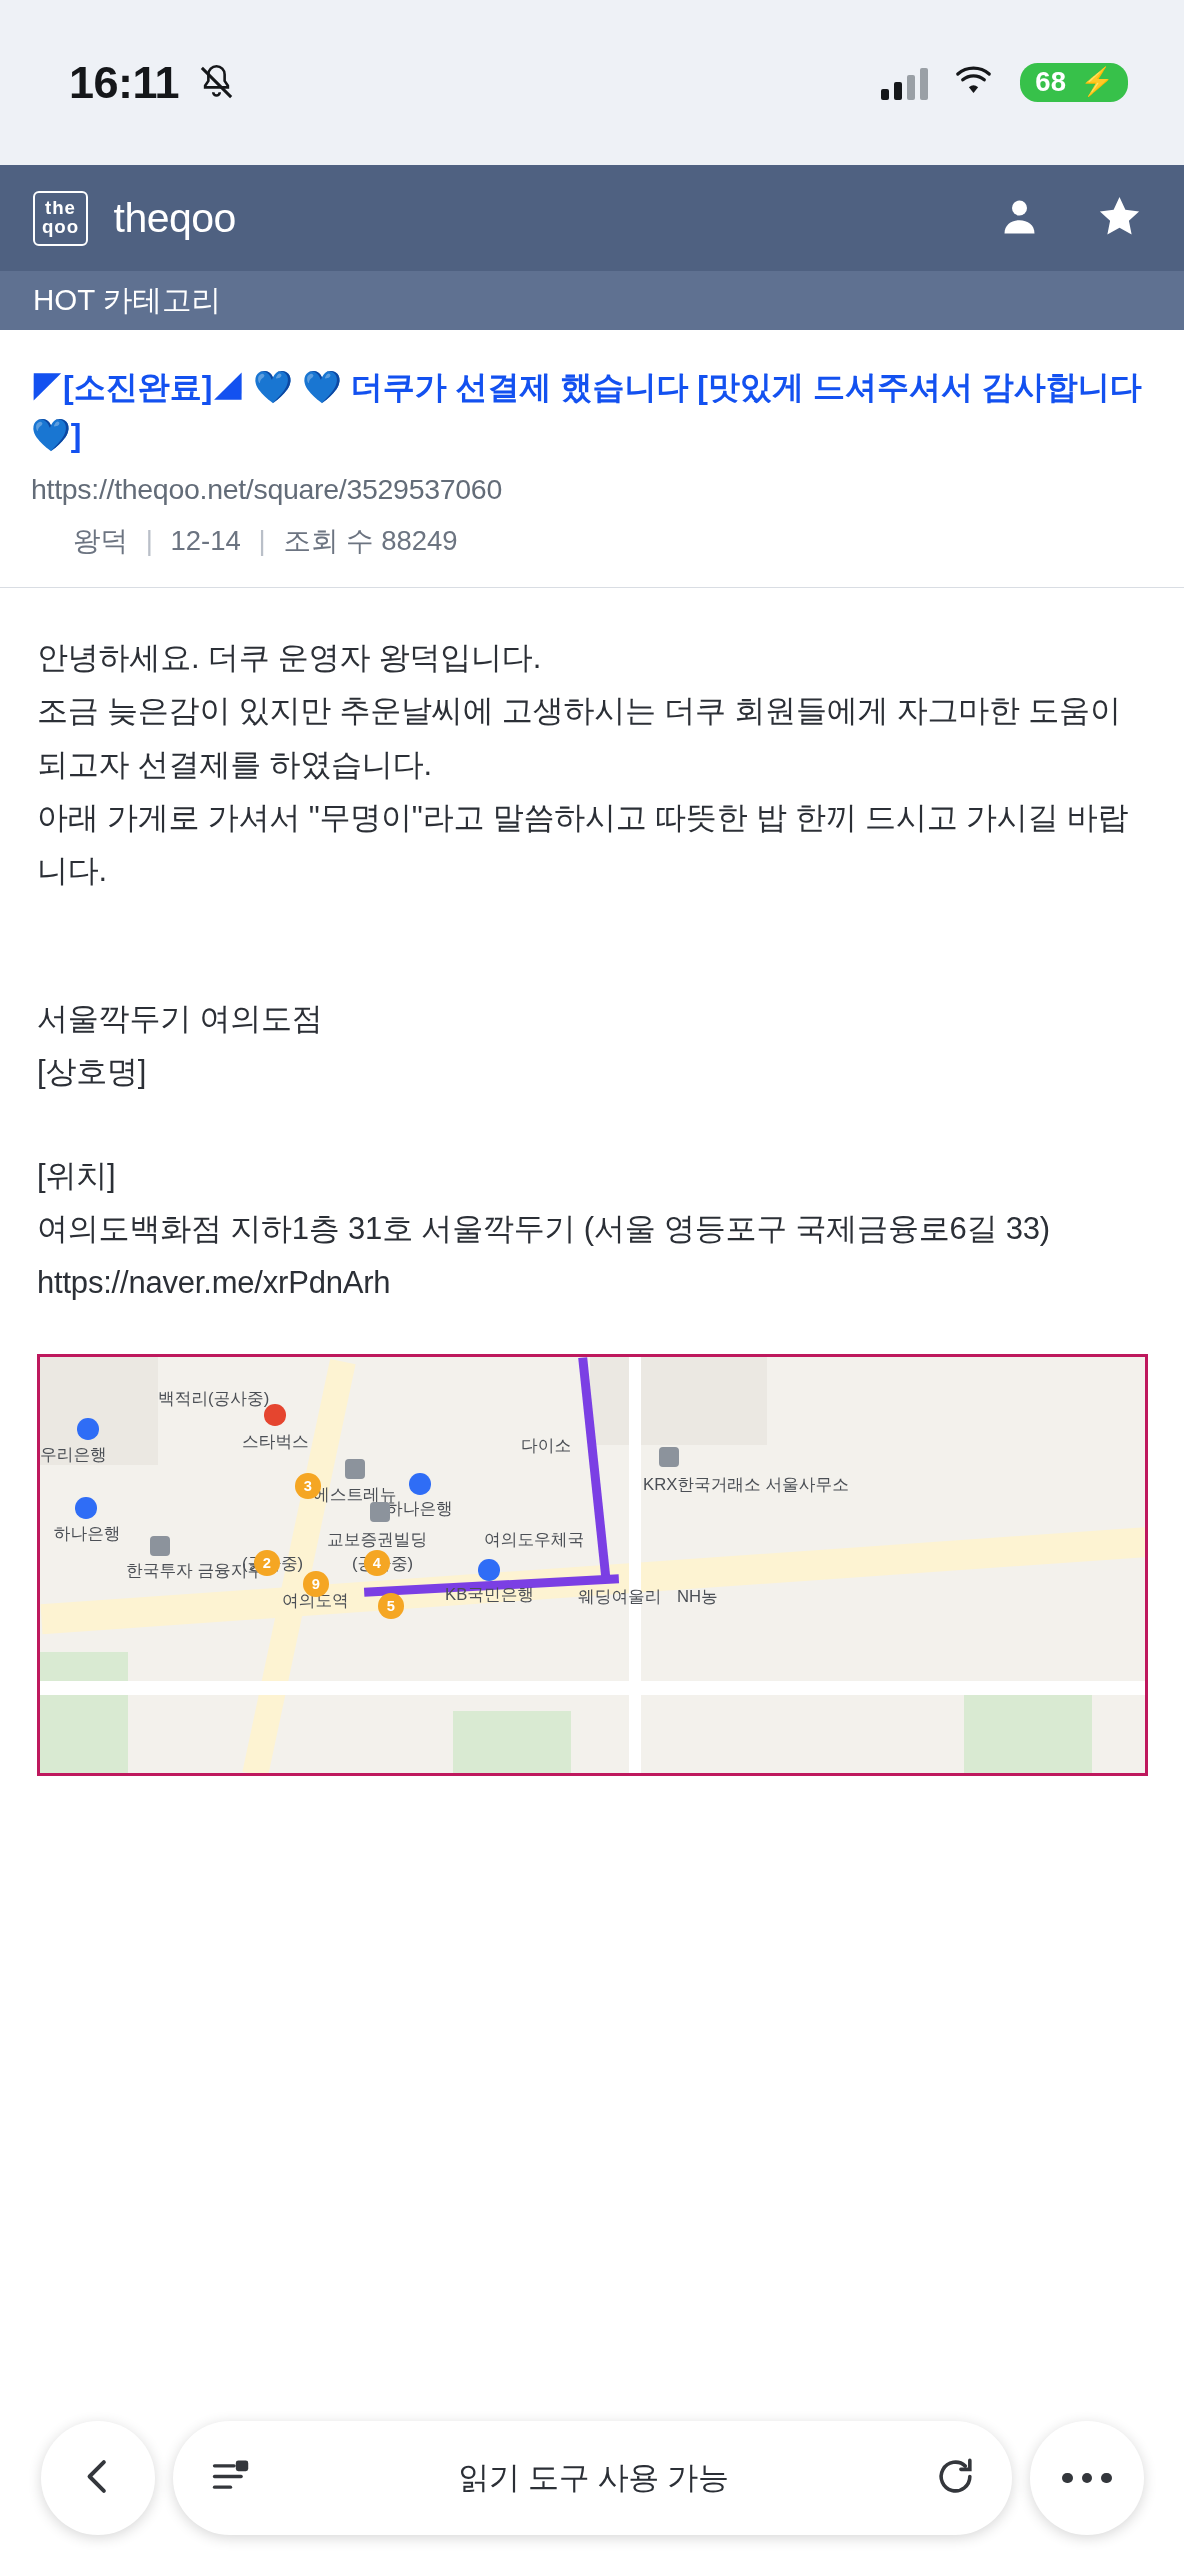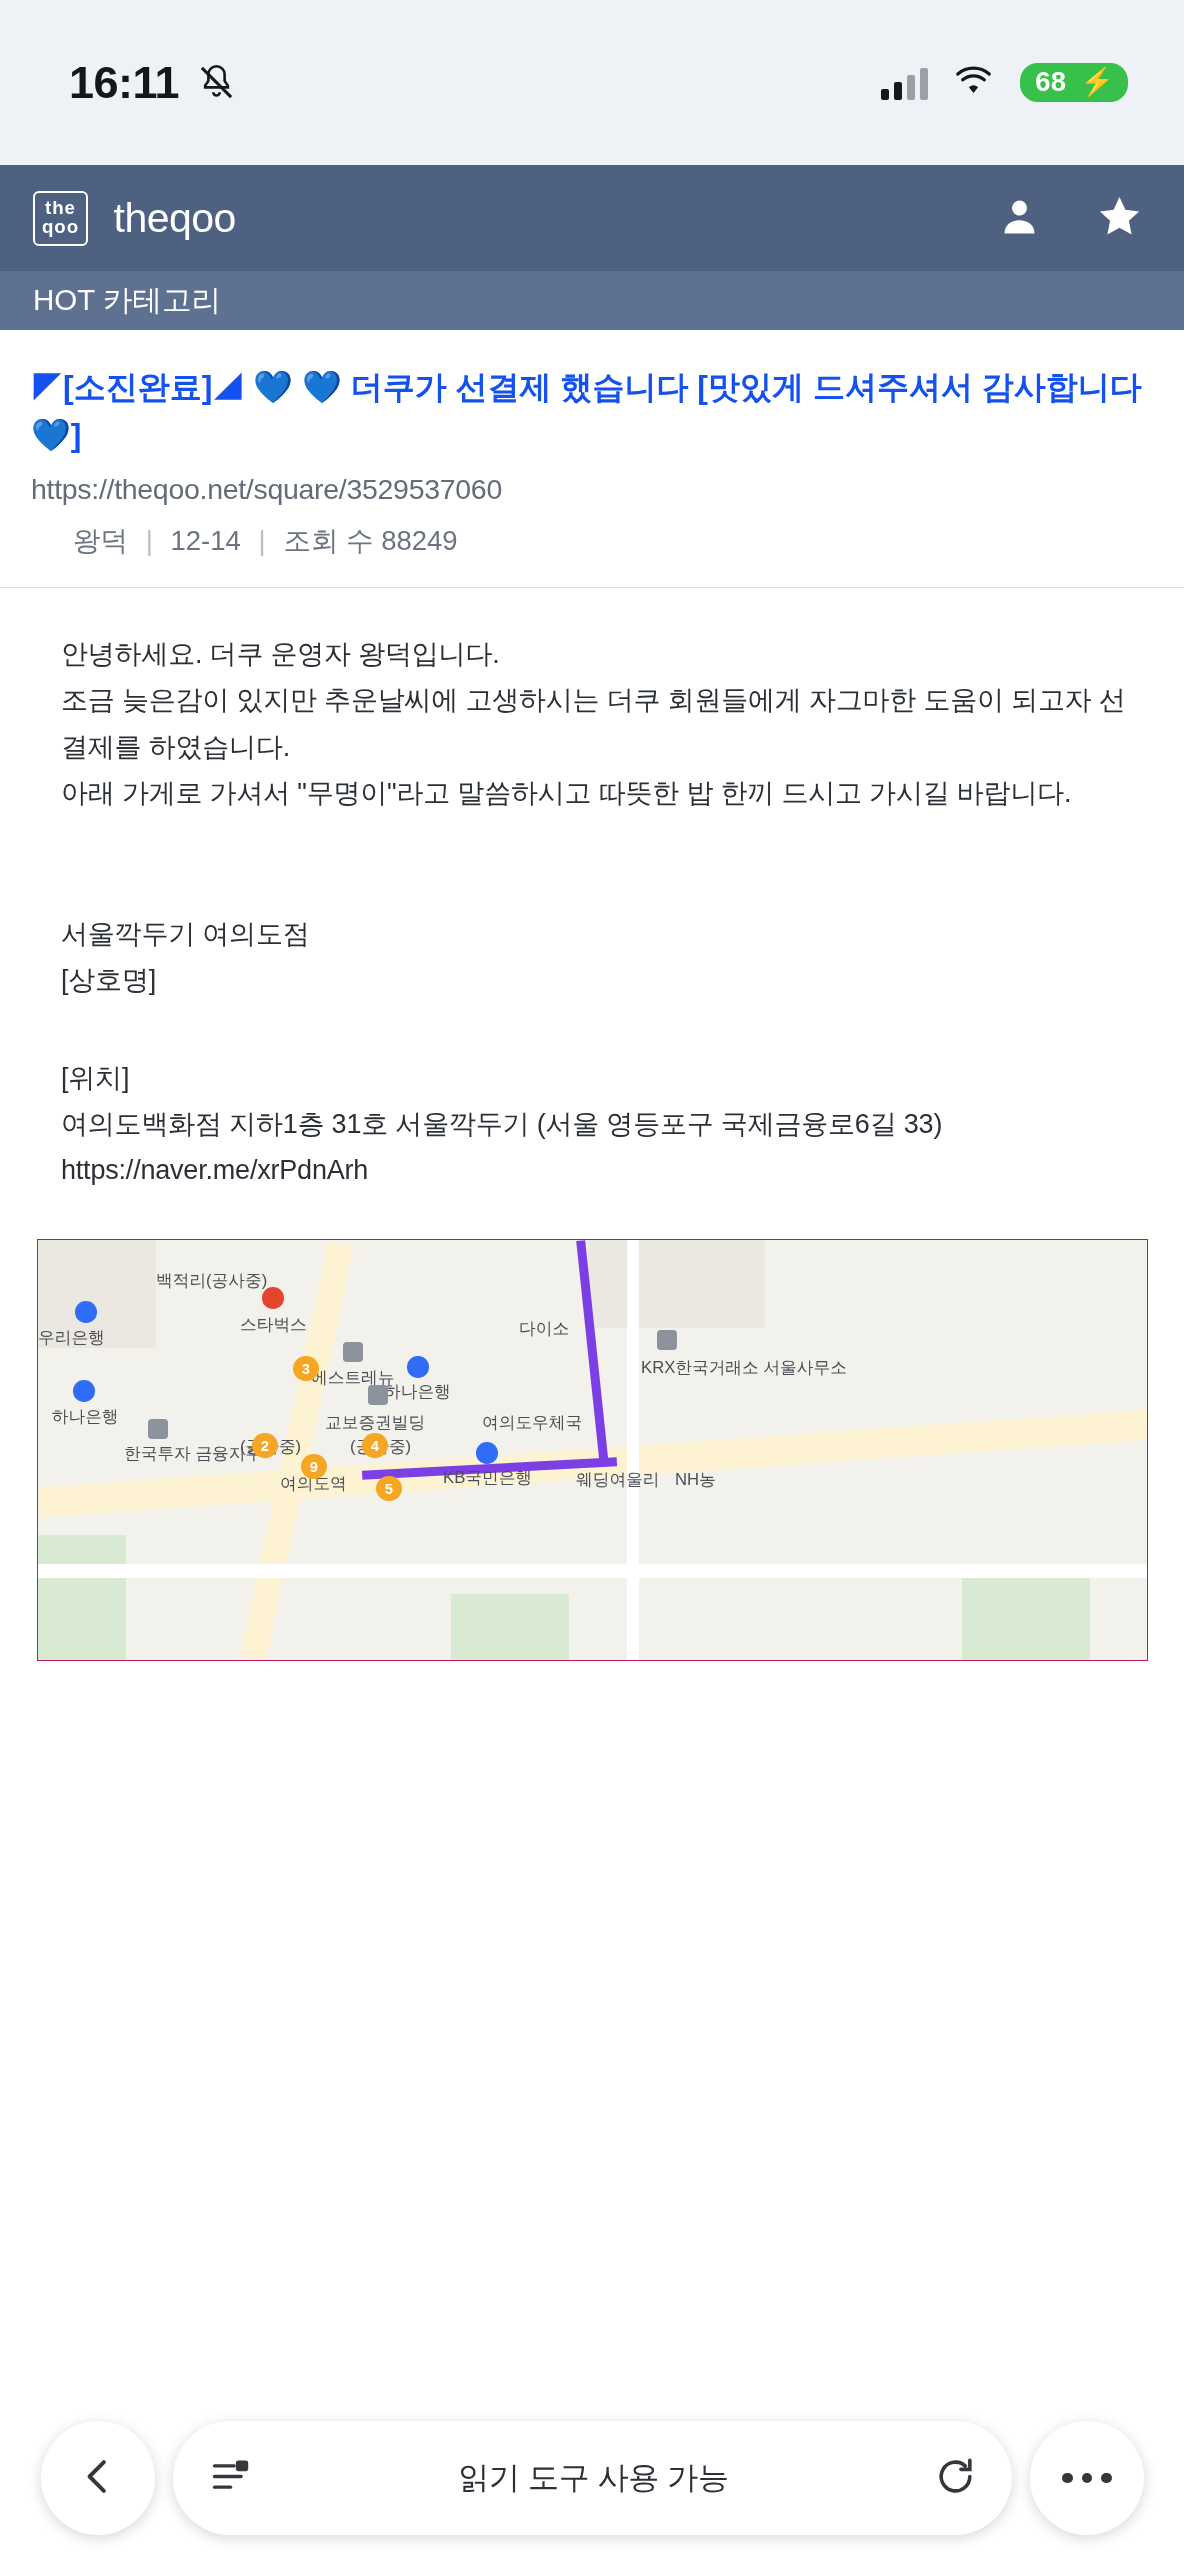--- a/index.html
+++ b/index.html
@@ -108,39 +108,38 @@
     display:flex;
     align-items:center;
     gap:17.7px;
     margin-left:42px;
   }
   .post-meta .sep { color:#b9bfc8; }
 
   
   .post-body {
     padding:43px 37px 0 37px;
-    font-size:27px;
+    font-size:31px;
     line-height:1.72;
     color:#2b2f36;
     letter-spacing:-0.2px;
-    margin-left:24px;
   }
   .post-body p { margin-bottom:0; }
   .gap-lg { height:94px; }
   .gap-md { height:51px; }
   .link-line { color:#2b2f36; }
 
   
   .map-wrap {
     margin:45px 37px 0 37px;
     height:422px;
     position:relative;
     overflow:hidden;
     background:#f3f1ec;
-    border:1px solid #be185d;
+    border:3px solid #be185d;
   }
   .map-bg { position:absolute; inset:0; }
   .road { position:absolute; background:#ffffff; }
   .road.major { background:#fdf3d2; }
   .road.purple { background:#7b3fe4; }
   .block { position:absolute; background:#ebe8e2; }
   .green { position:absolute; background:#d9ead2; }
   .poi {
     position:absolute;
     font-size:16.7px;

